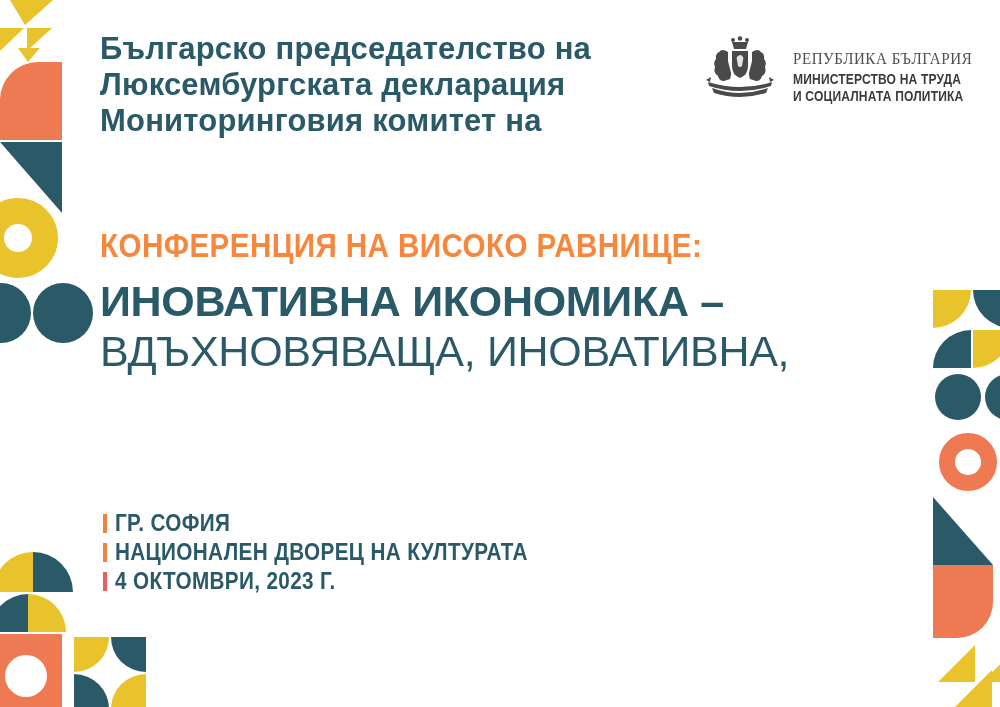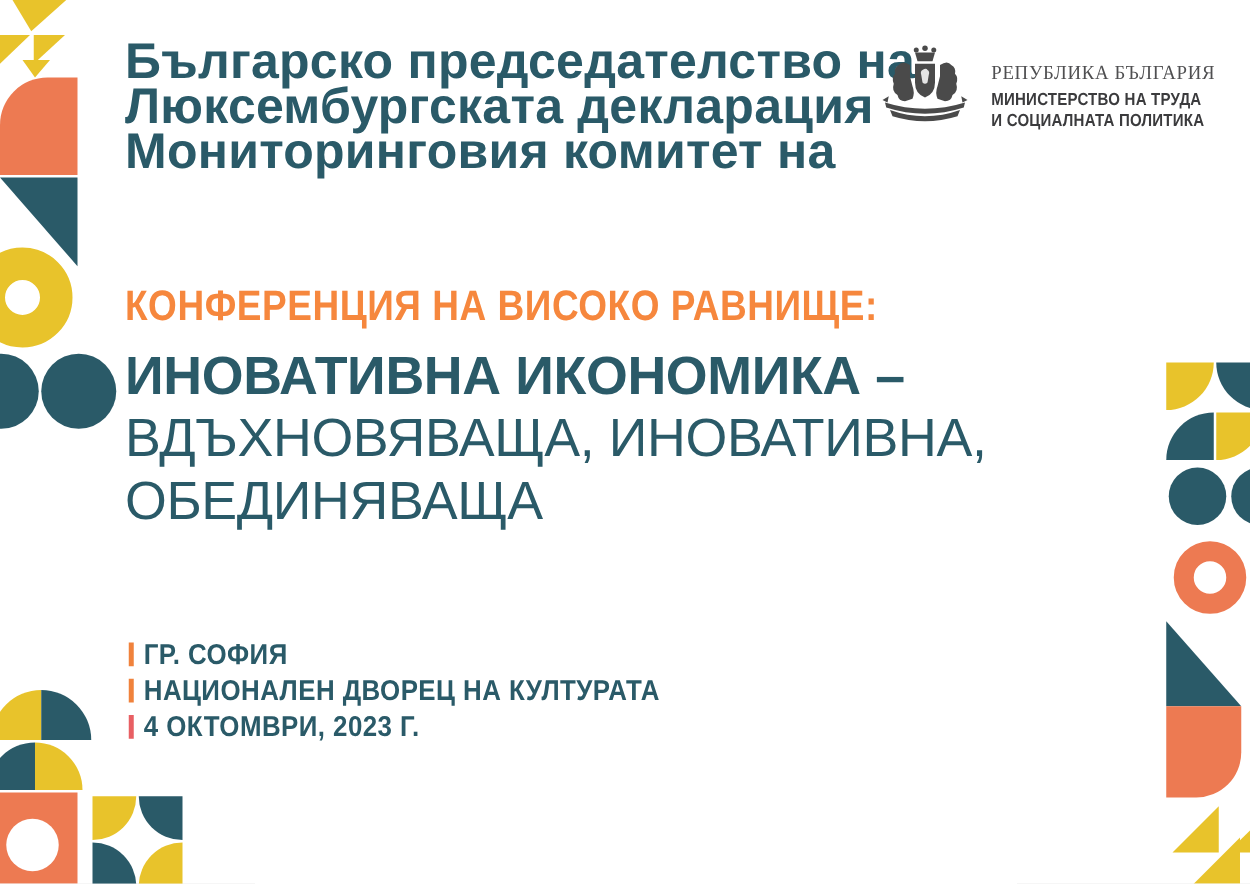--- a/index.html
+++ b/index.html
@@ -11,21 +11,21 @@
   svg{display:block;}
   .deco{position:absolute;top:0;height:707px;pointer-events:none;}
   .deco-left{left:0;width:150px;}
   .deco-right{right:0;width:120px;}
   
   .f-yellow{fill:#e8c32b;} .f-teal{fill:#2a5a68;} .f-coral{fill:#ed7a52;}
   .f-white{fill:#ffffff;} .s-coral{stroke:#ed7a52;} .s-yellow{stroke:#e8c32b;}
 
   .presidency{
     position:absolute;left:100px;top:31px;
-    font-size:40px;font-weight:700;line-height:36px;color:#2a5a68;
+    font-size:31px;font-weight:700;line-height:36px;color:#2a5a68;
     letter-spacing:.2px;
   }
   .logo{position:absolute;left:700px;top:36px;width:280px;}
   .emblem{position:absolute;left:0;top:0;}
   .logo-text{position:absolute;left:93px;top:14px;white-space:nowrap;}
   .logo-country{
     font-family:"Liberation Serif","DejaVu Serif",serif;
     font-size:16px;color:#4f4f51;letter-spacing:.6px;
     transform:scaleX(.94);transform-origin:left top;margin-bottom:3px;
   }
@@ -151,21 +151,20 @@
         <span style="display:block">И СОЦИАЛНАТА ПОЛИТИКА</span>
       </div>
     </div>
   </div>
 
   <div class="kicker">КОНФЕРЕНЦИЯ НА ВИСОКО РАВНИЩЕ:</div>
 
   <div class="title">
     <span class="bold" style="display:block">ИНОВАТИВНА ИКОНОМИКА –</span>
     <span class="light" style="display:block">ВДЪХНОВЯВАЩА, ИНОВАТИВНА,</span>
-    <span class="light" style="display:block">ОБЕДИНЯВАЩА</span>
   </div>
 
   <div class="details">
     <div class="detail-row">
       <span class="detail-bar" style="background-color: rgb(240, 130, 60);"></span>
       <span class="detail-label">ГР. СОФИЯ</span>
     </div>
     <div class="detail-row">
       <span class="detail-bar" style="background-color: rgb(240, 130, 60);"></span>
       <span class="detail-label">НАЦИОНАЛЕН ДВОРЕЦ НА КУЛТУРАТА</span>

